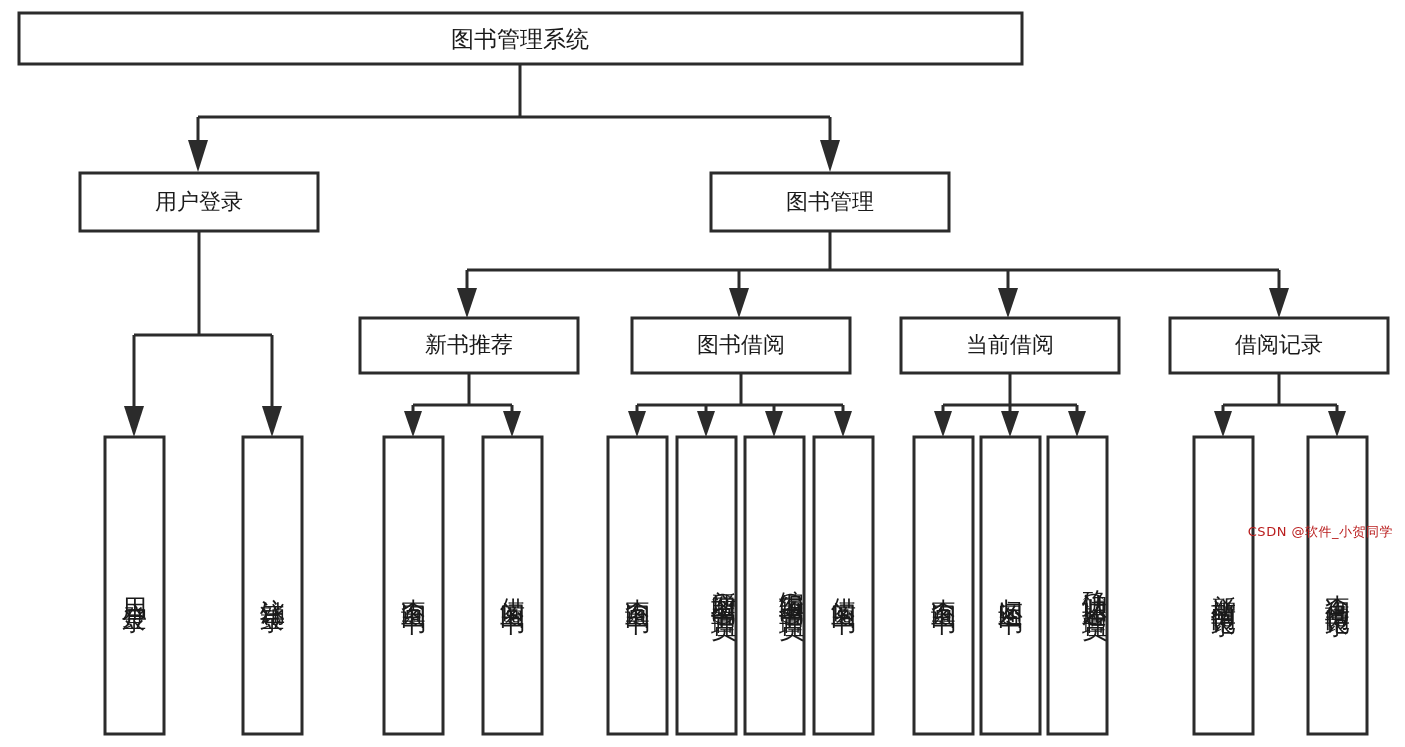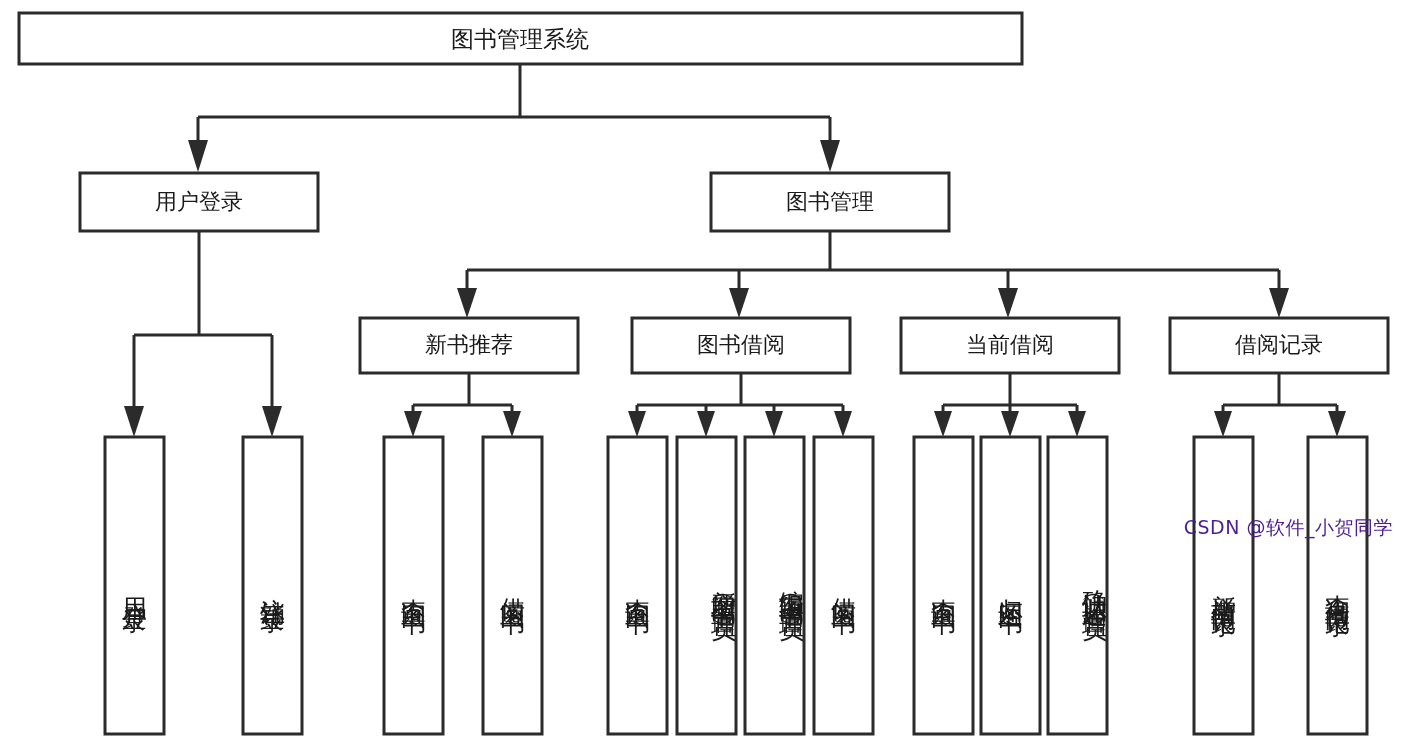--- a/index.html
+++ b/index.html
@@ -68,22 +68,22 @@
     color: #1a1a1a;
     white-space: nowrap;
     text-align: start;
     pointer-events: none;
   }
   .watermark {
     position: absolute;
     right: 12px;
     bottom: 6px;
     font-family: "DejaVu Sans", "Liberation Sans", sans-serif;
-    font-size: 19px;
-    color: #4c1d95;
+    font-size: 13px;
+    color: #b91c1c;
     letter-spacing: 0.5px;
     white-space: nowrap;
   }
 </style>
 </head>
 <body>
 
 <div id="diagram-root">
 
   <svg class="canvas" viewBox="0 0 1405 747" xmlns="http://www.w3.org/2000/svg">

